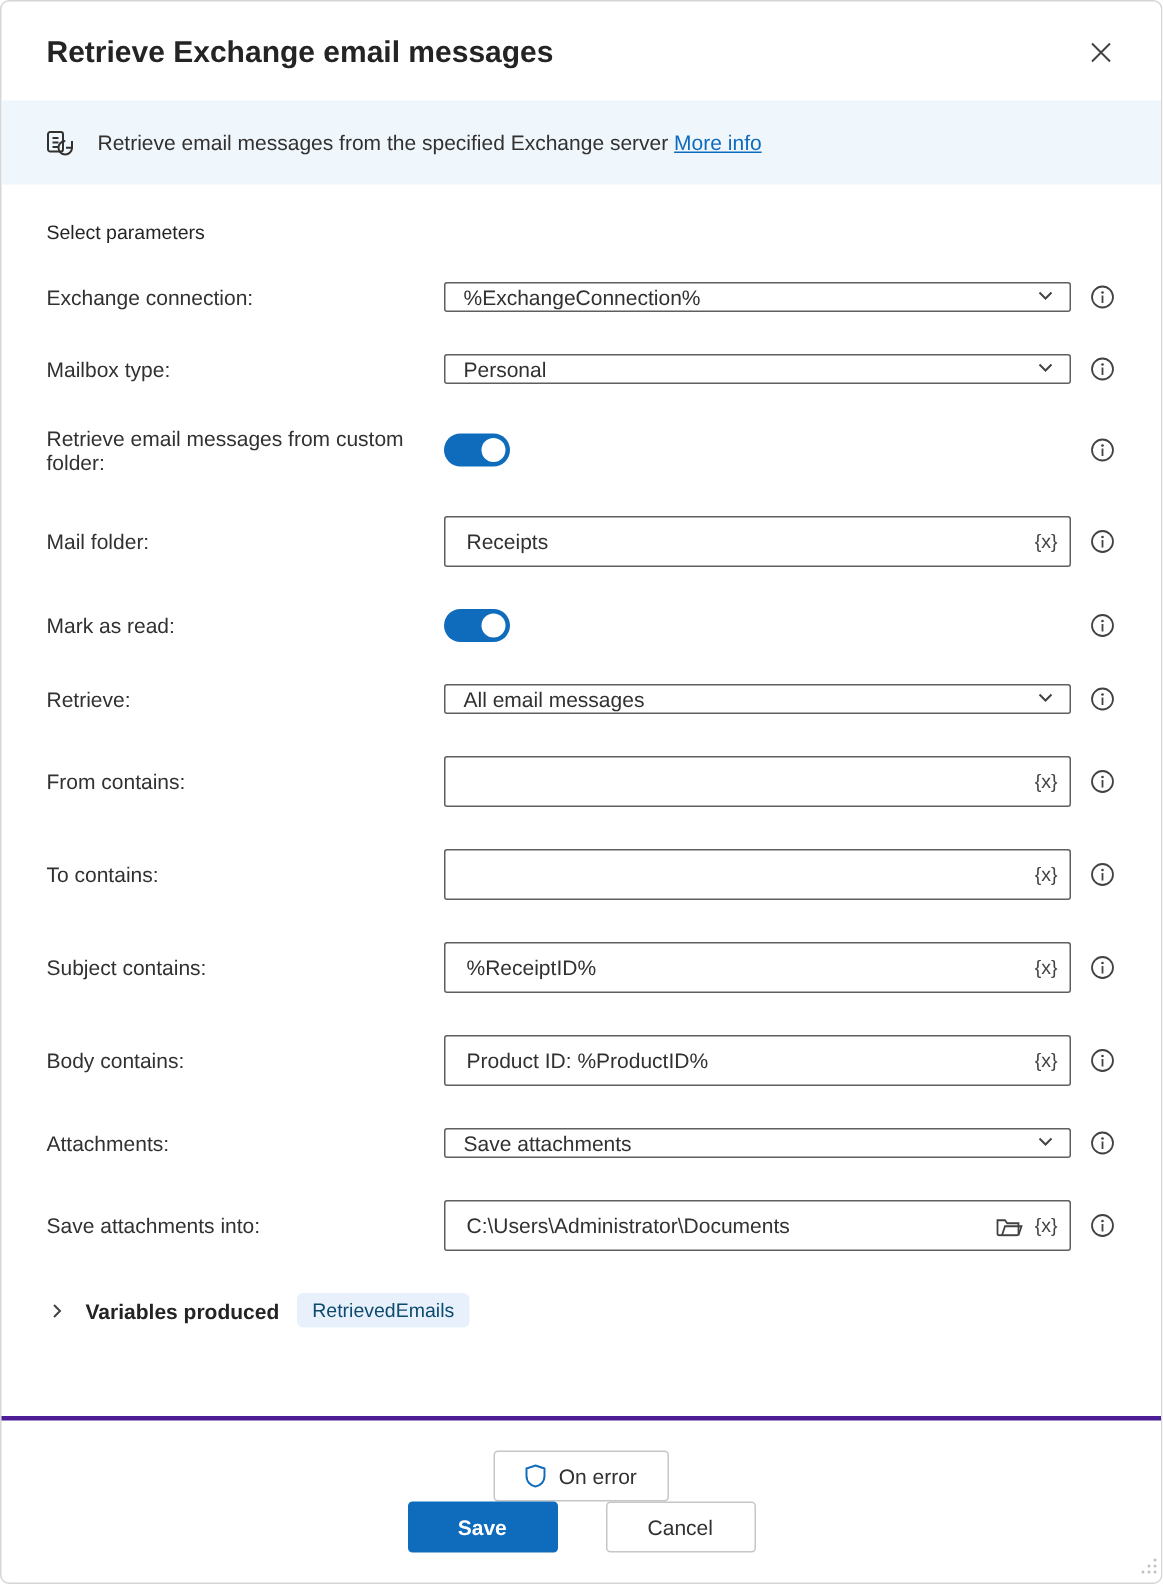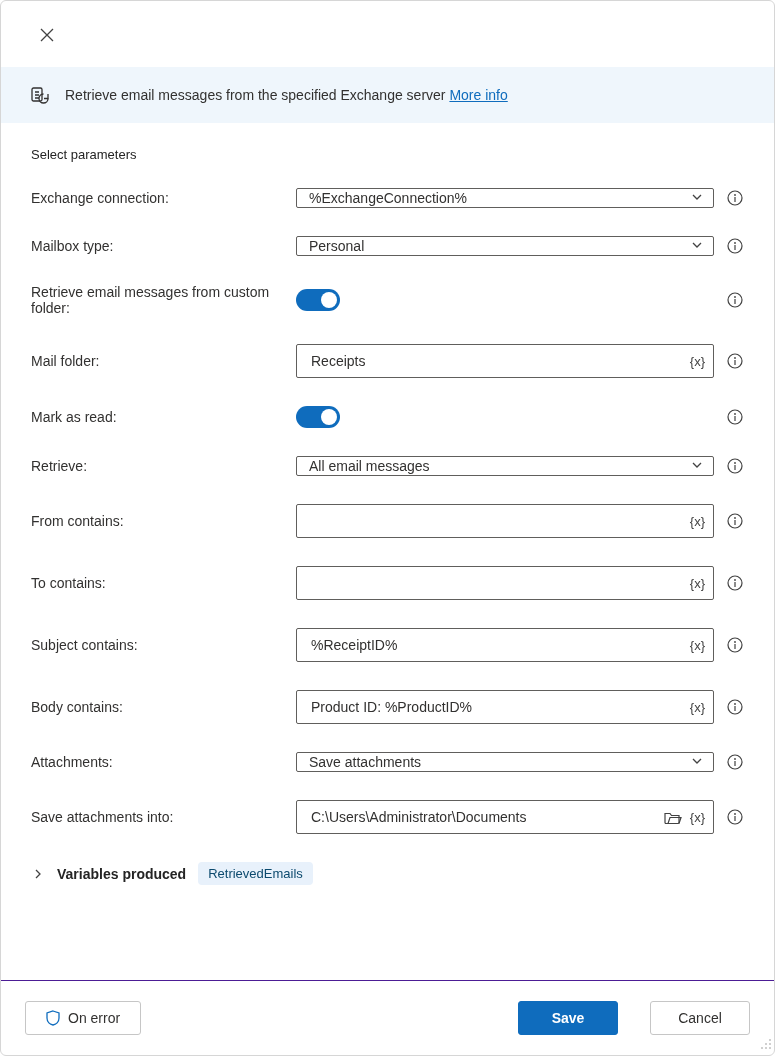--- a/index.html
+++ b/index.html
@@ -158,25 +158,26 @@
     border-radius: 4px;
     font-size: 13px;
     cursor: pointer;
   }
   .chev-right {
     display:inline-flex; align-items:center; justify-content:center;
     width: 14px; color:#424242; cursor:pointer;
   }
 
   .footer {
-    border-top: 1px solid #4c1d95;
+    border-top: 3px solid #4c1d95;
     padding: 20px 24px;
     display: flex;
     align-items: center;
     justify-content: space-between;
+    flex-direction: column;
   }
   .btn {
     height: 34px;
     border-radius: 3px;
     padding: 0 20px;
     font: inherit;
     font-size: 14px;
     cursor: pointer;
     display: inline-flex;
     align-items: center;
@@ -199,20 +200,21 @@
   .resize-grip {
     position:absolute; right:2px; bottom:2px; color:#c0c0c0;
   }
 </style>
 </head>
 <body>
 
 <div class="dialog">
 
   <div class="header">
+    <div class="header-title">Retrieve Exchange email messages</div>
     <div class="close-btn">
       <svg width="14" height="14" viewBox="0 0 14 14">
           <path d="M1 1 L13 13 M13 1 L1 13" stroke="currentColor" stroke-width="1.3" fill="none"></path>
         </svg>
     </div>
   </div>
 
   <div class="banner">
     <span class="banner-icon">
       <svg width="20" height="20" viewBox="0 0 20 20">

